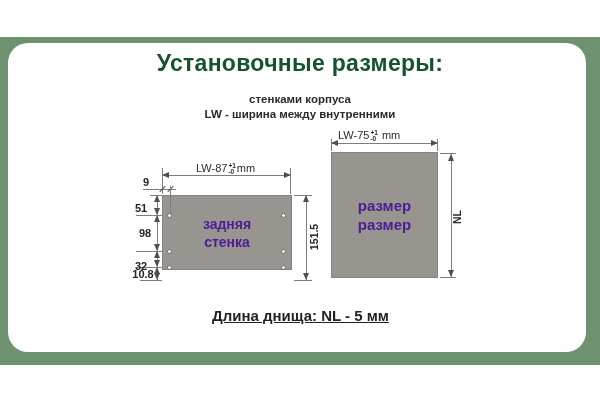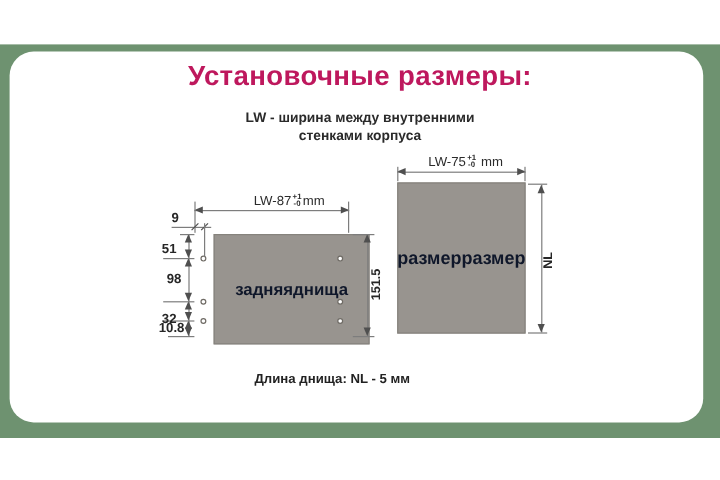--- a/index.html
+++ b/index.html
@@ -4,68 +4,68 @@
 <style>
   html,body{margin:0;padding:0;background:#ffffff;}
   .canvas{
     position:relative;width:600px;height:400px;overflow:hidden;
     font-family:"Liberation Sans", sans-serif;background:#ffffff;
   }
   .band{position:absolute;left:0;top:37px;width:600px;height:328px;background:#6e9270;}
   .card{position:absolute;left:8px;top:43px;width:578px;height:309px;background:#ffffff;border-radius:20px;}
   .title{
     position:absolute;left:0;top:50px;width:600px;text-align:center;
-    font-size:23px;font-weight:600;color:#be185d;letter-spacing:.3px;
+    font-size:23px;font-weight:600;color:#14532d;letter-spacing:.3px;
   }
   .legend{
     position:absolute;left:0;top:92px;width:600px;text-align:center;
     font-size:11.5px;font-weight:600;color:#2a2a2a;line-height:15px;
   }
   
   .panel{position:absolute;background:#98948f;border:1px solid #86837d;box-sizing:border-box;
-    display:flex;flex-direction:row;align-items:center;justify-content:center;
-    color:#0f172a;font-weight:600;text-align:center;}
-  .panel.back{left:178px;top:195px;width:130px;height:92px;font-size:14px;line-height:18px;}
+    display:flex;flex-direction:column;align-items:center;justify-content:center;
+    color:#4c1d95;font-weight:600;text-align:center;}
+  .panel.back{left:162px;top:195px;width:130px;height:75px;font-size:14px;line-height:18px;}
   .panel.bottom{left:331px;top:152px;width:107px;height:126px;font-size:15px;line-height:19px;}
   
   .hline{position:absolute;height:1px;background:#7d7d7d;}
   .vline{position:absolute;width:1px;background:#7d7d7d;}
   .ar{position:absolute;width:0;height:0;}
   .ar.up{border-left:3px solid transparent;border-right:3px solid transparent;border-bottom:7px solid #4f4f4f;}
   .ar.dn{border-left:3px solid transparent;border-right:3px solid transparent;border-top:7px solid #4f4f4f;}
   .ar.lf{border-top:3px solid transparent;border-bottom:3px solid transparent;border-right:7px solid #4f4f4f;}
   .ar.rt{border-top:3px solid transparent;border-bottom:3px solid transparent;border-left:7px solid #4f4f4f;}
   .tick{position:absolute;width:1px;height:8px;background:#4f4f4f;transform:rotate(45deg);}
   .hole{position:absolute;width:3px;height:3px;border-radius:50%;background:#ffffff;border:1px solid #6f6b65;}
   .dimnum{position:absolute;font-size:11px;font-weight:600;color:#262626;text-align:center;}
-  .dimlabel{position:absolute;font-size:11px;font-weight:500;color:#2b2b2b;text-align:center;white-space:nowrap;}
+  .dimlabel{position:absolute;font-size:11px;font-weight:500;color:#2b2b2b;white-space:nowrap;}
   .rot{transform:rotate(-90deg);}
   .tol{display:inline-flex;flex-direction:column;vertical-align:middle;font-size:6.5px;line-height:6px;font-weight:600;margin:0 1px;}
   .notes{
-    position:absolute;left:212px;top:308px;font-size:11px;font-weight:600;
-    color:#222222;line-height:16px;white-space:nowrap;
+    position:absolute;left:212px;top:308px;font-size:15px;font-weight:600;
+    color:#222222;line-height:16px;white-space:nowrap;text-decoration:underline;
   }
 </style>
 </head>
 <body>
 
 <div class="canvas">
   <div class="band"></div>
   <div class="card"></div>
 
   <div class="title">Установочные размеры:</div>
 
   <div class="legend">
+    <div>стенками корпуса</div>
     <div>LW -  ширина между внутренними</div>
-    <div>стенками корпуса</div>
   </div>
 
   <div class="panel back">
     <div>задняя</div>
-    <div>днища</div>
+    <div>стенка</div>
   </div>
 
   <div class="hole" style="left:167px;top:213px;"></div>
   <div class="hole" style="left:281px;top:213px;"></div>
   <div class="hole" style="left:167px;top:249px;"></div>
   <div class="hole" style="left:281px;top:249px;"></div>
   <div class="hole" style="left:167px;top:265px;"></div>
   <div class="hole" style="left:281px;top:265px;"></div>
 
   <div class="hline" style="left:162px;top:175px;width:129px;"></div>

